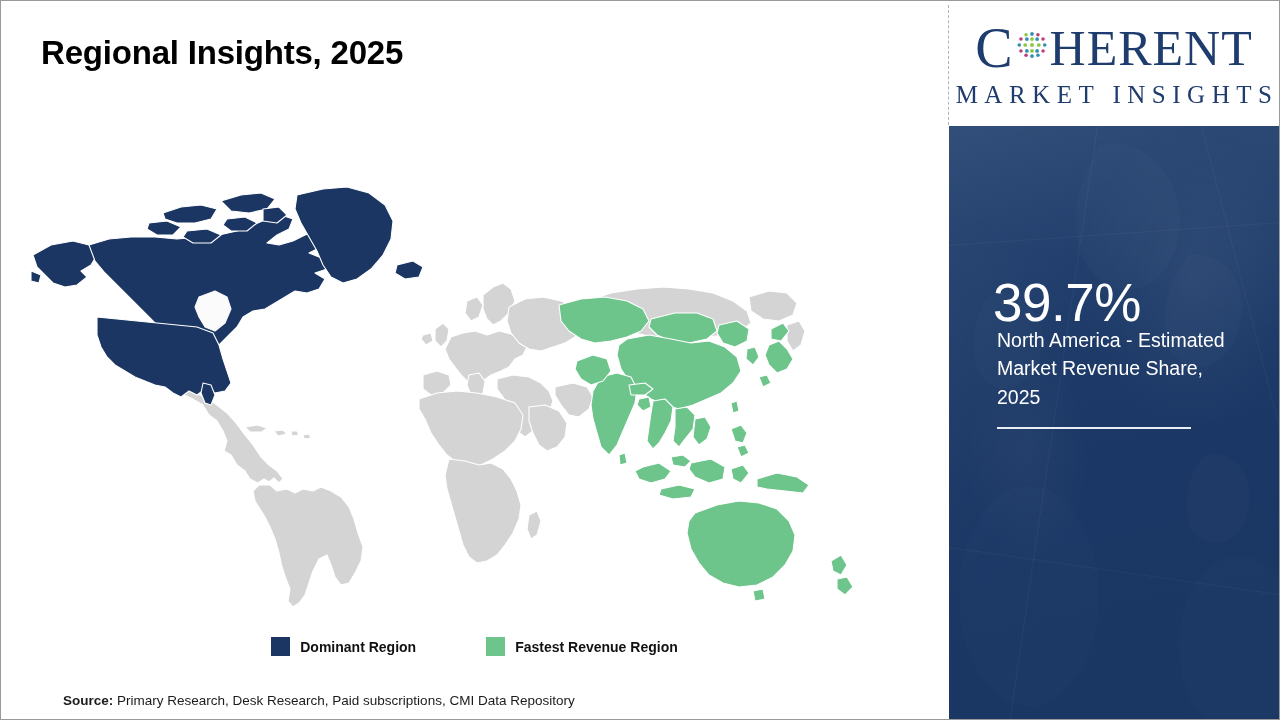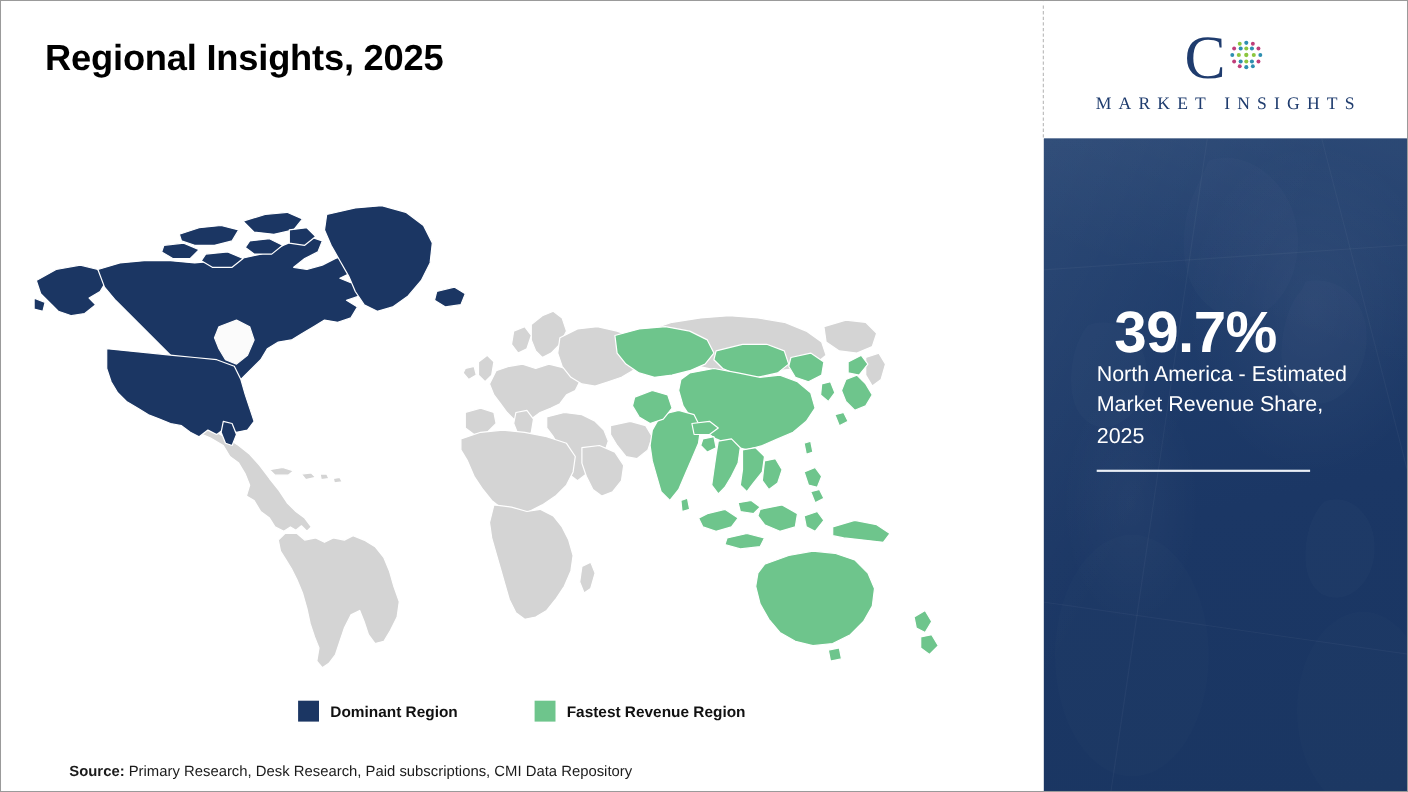--- a/index.html
+++ b/index.html
@@ -127,21 +127,21 @@
   }
   .logo-c { font-size: 56px; }
   #logo-globe {
     width: 34px; height: 34px;
     margin: 0 1px 6px 1px;
     display: inline-block;
   }
   #logo-sub {
     font-family: "Liberation Serif", serif;
     color: #1f3c6e;
-    font-size: 16px;
+    font-size: 25px;
     letter-spacing: 6.5px;
     margin-top: 4px;
     padding-left: 6px;
   }
 
   #blue-panel {
     position: absolute;
     left: 948px; top: 125px;
     width: 330px; height: 593px;
     background: #1d3c6e;
@@ -156,23 +156,23 @@
   #panel-watermark {
     position: absolute;
     inset: 0;
     opacity: 0.40;
     pointer-events: none;
   }
   #panel-watermark svg { width: 100%; height: 100%; display: block; }
 
   #stat-pct {
     position: absolute;
-    left: 64px; top: 150px;
+    left: 44px; top: 150px;
     font-size: 53px;
-    font-weight: bold;
+    font-weight: normal;
     color: #ffffff;
     letter-spacing: -0.5px;
     line-height: 1;
   }
   #stat-desc {
     position: absolute;
     left: 48px; top: 200px;
     width: 252px;
     font-size: 19.5px;
     line-height: 1.45;
@@ -375,20 +375,21 @@
             <circle cx="14" cy="27" r="2.2" fill="#2e8fb0"></circle>
             <circle cx="20" cy="27" r="2.2" fill="#8cc63f"></circle>
             <circle cx="26" cy="27" r="2.2" fill="#2e8fb0"></circle>
             <circle cx="33" cy="27" r="2.1" fill="#c03e7a"></circle>
             <circle cx="13" cy="32" r="2.1" fill="#c03e7a"></circle>
             <circle cx="20" cy="33" r="2.2" fill="#2e8fb0"></circle>
             <circle cx="27" cy="32" r="2.1" fill="#2e8fb0"></circle>
           </g>
         </svg>
       </span>
+      <span class="logo-rest">HERENT</span>
     </div>
     <div id="logo-sub">MARKET INSIGHTS</div>
   </div>
 
   <div id="blue-panel">
     <div id="panel-watermark">
       <svg viewBox="0 0 330 593" xmlns="http://www.w3.org/2000/svg" preserveAspectRatio="none">
         <g stroke="#ffffff" stroke-opacity="0.10" fill="none" stroke-width="1">
           <path d="M-10,120 L340,96"></path>
           <path d="M150,-10 L60,600"></path>

